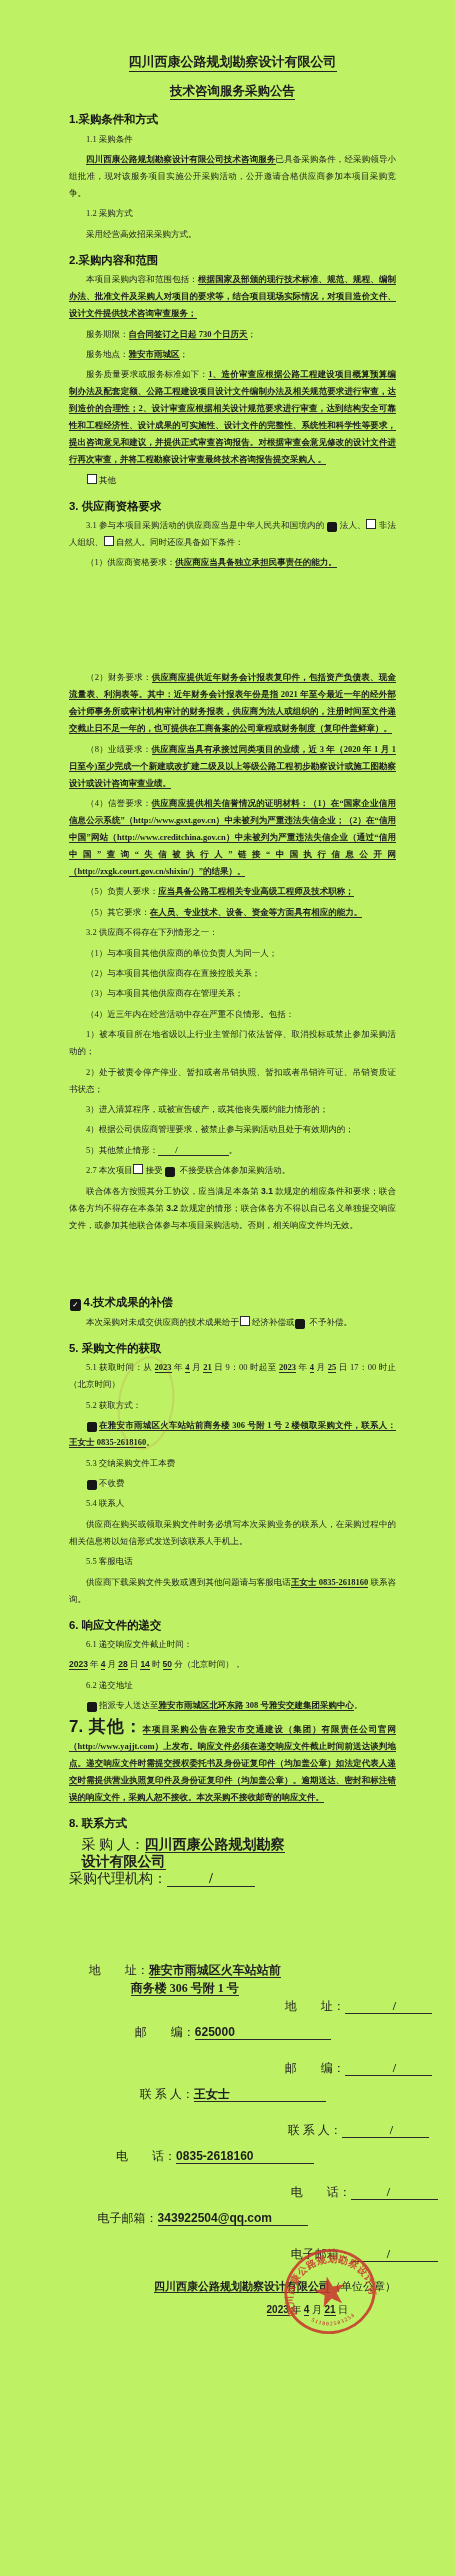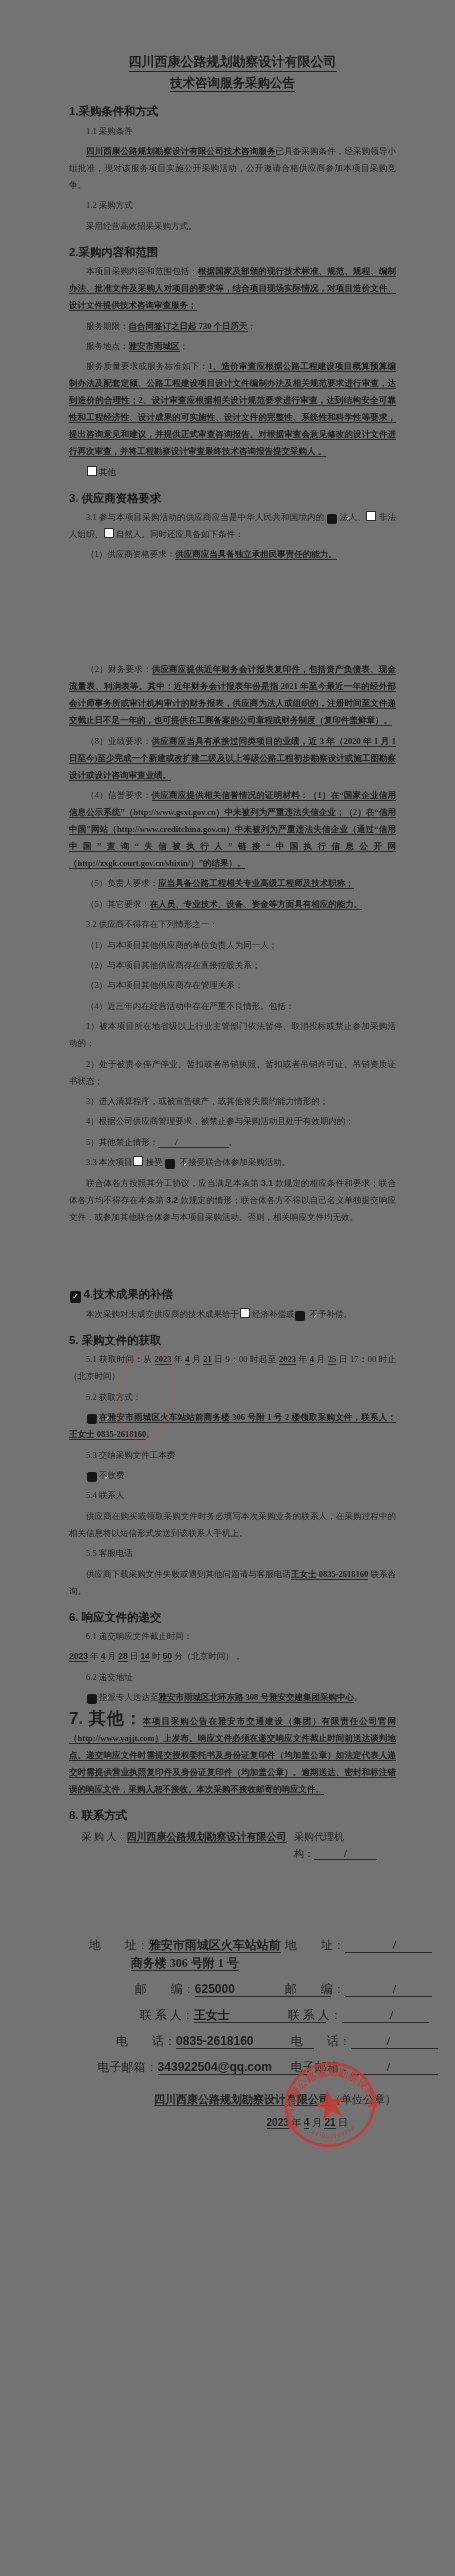--- a/index.html
+++ b/index.html
@@ -1,51 +1,51 @@
 <!DOCTYPE html>
 <html style="font-size:9px"><head>
 <meta charset="utf-8">
 <style>
   html,body{margin:0;padding:0;background:#ffffff;}
   .doc{
     width:456px;height:2576px;position:relative;overflow:hidden;
-    background:#737373;color:#1d1d1d;
+    background:#bef264;color:#1d1d1d;
     font-family:"Liberation Serif","DejaVu Serif",serif;
   }
   .content{padding:51px 60px 0 69px;}
   .t{font-size:8.5px;line-height:17px;margin:3.4px 0;text-align:justify;}
   .ind{text-indent:2em;}
   .title{font-size:13px;font-weight:700;text-align:center;line-height:21.6px;margin:0;}
-  .title2{font-size:12.5px;}
+  .title2{margin-top:8px;font-size:12.5px;}
   .u{border-bottom:0.6px solid #2a2a2a;font-weight:bold;}
   .u2{border-bottom:0.9px solid #222;padding-bottom:1.7px;}
   h2{
     font-family:"Liberation Sans","DejaVu Sans",sans-serif;
     font-size:11.4px;line-height:16px;font-weight:700;margin:9px 0 3.4px 0;color:#151515;
   }
   .h-inline{
     font-family:"Liberation Sans","DejaVu Sans",sans-serif;
     font-size:17px;font-weight:700;
   }
   .cb{
     display:inline-block;width:8px;height:8px;border:0.9px solid #2c2c2c;
     line-height:8px;font-size:6.3px;text-align:center;vertical-align:-1.1px;
     margin:0 2.3px 0 0.6px;color:transparent;background:#fff;box-sizing:content-box;
     font-family:"DejaVu Sans",sans-serif;
   }
   .cb.on{background:#161616;border-color:#161616;color:#fff;border-radius:1.7px;font-weight:700;}
   .cb.lg{width:9.7px;height:9.7px;line-height:9.7px;font-size:7.4px;vertical-align:-1.1px;}
   .num-b,.dnum{font-family:"Liberation Sans","DejaVu Sans",sans-serif;font-weight:700;}
   .gap1{height:91px;} .gap2{height:48px;} .gap3{height:60px;}
-  .row8{display:flex;margin:5.7px 0;font-size:10px;line-height:17px;}
+  .row8{display:flex;margin:5.7px 0;font-size:14px;line-height:17px;flex-direction:column;}
   .row8 .l8{width:225px;padding-left:12.5px;box-sizing:border-box;}
   .row8 .r8{flex:1;}
   .crow{display:flex;font-size:12px;line-height:18px;margin:8px 0;text-align:center;}
   .crow .lcol{width:227px;padding-left:16px;box-sizing:border-box;}
-  .crow .rcol{flex:1;}
+  .crow .rcol{flex:1;margin-top:36px;}
   .sig{position:relative;margin-top:15px;}
   .sig-company{text-align:right;font-size:11px;line-height:17px;margin:0;}
   .sig-date{text-align:right;padding-right:48px;font-size:10px;line-height:17px;margin:5.7px 0 0 0;}
   .seal{
     position:absolute;right:16px;top:-35px;width:100px;height:97px;
     transform:rotate(-12deg);opacity:.88;pointer-events:none;
   }
   .p51wrap{position:relative;}
   .bleed{
     position:absolute;left:49px;top:-3.4px;width:52px;height:90px;
@@ -88,21 +88,21 @@
     <p class="t ind">3.2 供应商不得存在下列情形之一：</p>
     <p class="t ind">（1）与本项目其他供应商的单位负责人为同一人；</p>
     <p class="t ind">（2）与本项目其他供应商存在直接控股关系；</p>
     <p class="t ind">（3）与本项目其他供应商存在管理关系；</p>
     <p class="t ind">（4）近三年内在经营活动中存在严重不良情形。包括：</p>
     <p class="t ind">1）被本项目所在地省级以上行业主管部门依法暂停、取消投标或禁止参加采购活动的；</p>
     <p class="t ind">2）处于被责令停产停业、暂扣或者吊销执照、暂扣或者吊销许可证、吊销资质证书状态；</p>
     <p class="t ind">3）进入清算程序，或被宣告破产，或其他丧失履约能力情形的；</p>
     <p class="t ind">4）根据公司供应商管理要求，被禁止参与采购活动且处于有效期内的；</p>
     <p class="t ind"><span>5）其他禁止情形：</span><span class="u">　　/　　　　　　</span><span>。</span></p>
-    <p class="t ind"><span>3.3 本次项目</span><span class="cb"></span><span>接受</span> <span class="cb on">✓</span><span> 不接受联合体参加采购活动。</span></p>
+    <p class="t ind"><span>2.7 本次项目</span><span class="cb"></span><span>接受</span> <span class="cb on">✓</span><span> 不接受联合体参加采购活动。</span></p>
     <p class="t ind"><span>联合体各方按照其分工协议，应当满足本条第 </span><span class="num-b">3.1</span><span> 款规定的相应条件和要求；联合体各方均不得存在本条第 </span><span class="num-b">3.2</span><span> 款规定的情形；联合体各方不得以自己名义单独提交响应文件，或参加其他联合体参与本项目采购活动。否则，相关响应文件均无效。</span></p>
 
     <div class="gap2"></div>
 
     <h2><span class="cb on lg">✓</span><span>4.技术成果的补偿</span></h2>
     <p class="t ind"><span>本次采购对未成交供应商的技术成果给于</span><span class="cb"></span><span>经济补偿或</span><span class="cb on">✓</span><span> 不予补偿。</span></p>
 
     <h2>5. 采购文件的获取</h2>
     <div class="p51wrap">
       <div class="bleed"></div>

